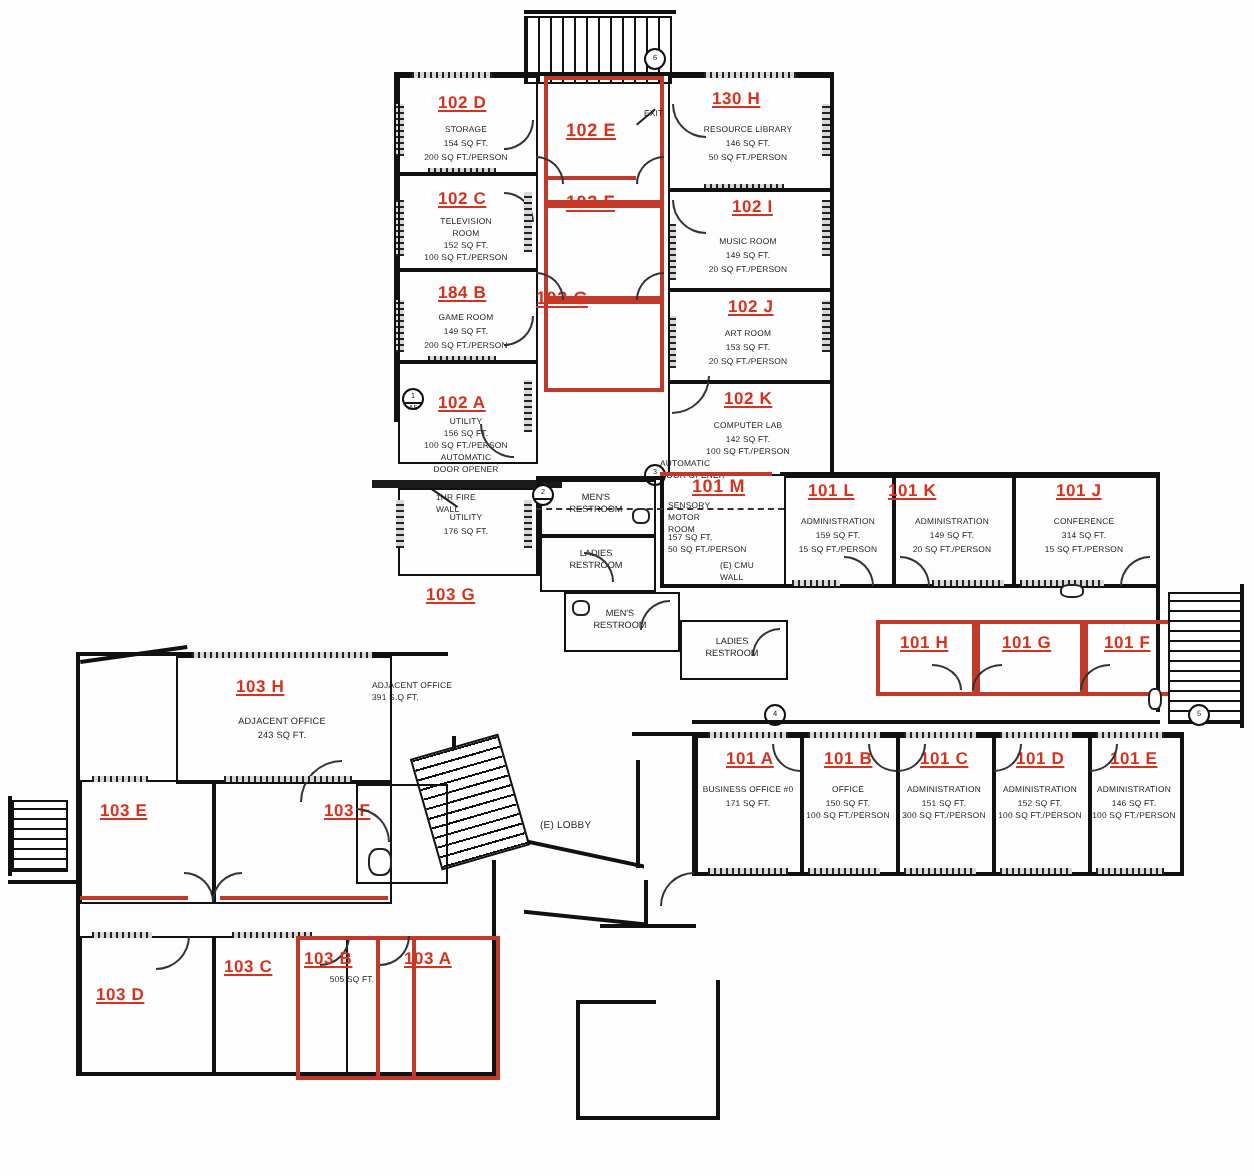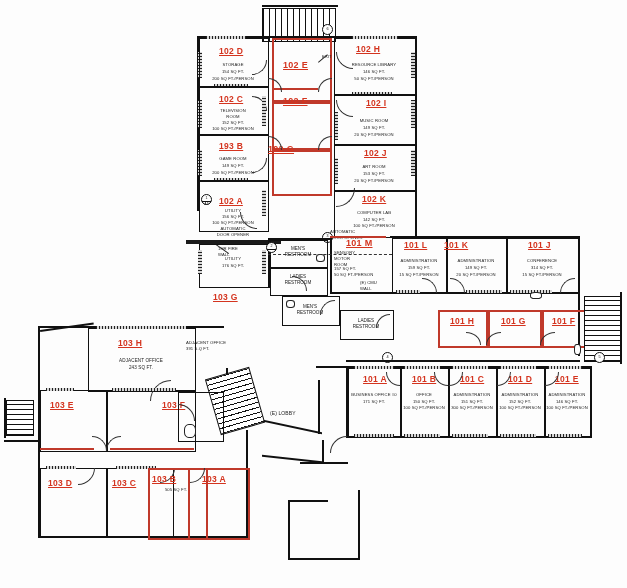--- a/index.html
+++ b/index.html
@@ -88,21 +88,21 @@
   <div class="room" style="left:199px;top:86px;width:68px;height:48px;"></div>
   <div class="lbl" style="left:219px;top:94px;">102 C</div>
   <div class="info" style="left:203px;top:108px;width:60px;">TELEVISION
 ROOM</div>
   <div class="info" style="left:203px;top:120px;width:60px;">152 SQ FT.</div>
   <div class="info" style="left:203px;top:126px;width:60px;">100 SQ FT./PERSON</div>
   <div class="door door-tr" style="left:252px;top:96px;width:14px;height:14px;"></div>
   <div class="hatch-h" style="left:262px;top:96px;width:4px;height:30px;"></div>
 
   <div class="room" style="left:199px;top:134px;width:68px;height:46px;"></div>
-  <div class="lbl" style="left:219px;top:141px;">193 B</div>
+  <div class="lbl" style="left:219px;top:141px;">184 B</div>
   <div class="info" style="left:203px;top:156px;width:60px;">GAME ROOM</div>
   <div class="info" style="left:203px;top:163px;width:60px;">149 SQ FT.</div>
   <div class="info" style="left:203px;top:170px;width:60px;">200 SQ FT./PERSON</div>
   <div class="door door-br" style="left:252px;top:158px;width:14px;height:14px;"></div>
   <div class="hatch" style="left:214px;top:178px;width:34px;height:3px;"></div>
 
   <div class="room" style="left:199px;top:180px;width:68px;height:50px;"></div>
   <div class="lbl" style="left:219px;top:196px;">102 A</div>
   <div class="bubble" style="left:201px;top:194px;">
      <span>1</span>
@@ -140,21 +140,21 @@
 
   <div class="door door-tr" style="left:268px;top:78px;width:13px;height:13px;"></div>
   <div class="door door-tl" style="left:318px;top:78px;width:13px;height:13px;"></div>
   <div class="door door-tr" style="left:268px;top:136px;width:13px;height:13px;"></div>
   <div class="door door-tl" style="left:318px;top:136px;width:13px;height:13px;"></div>
 
   <div class="note" style="left:322px;top:54px;">EXIT</div>
   <div class="lead" style="left:318px;top:62px;width:12px;transform:rotate(-40deg);"></div>
 
   <div class="room" style="left:334px;top:38px;width:80px;height:56px;"></div>
-  <div class="lbl" style="left:356px;top:44px;">102 H</div>
+  <div class="lbl" style="left:356px;top:44px;">130 H</div>
   <div class="info" style="left:336px;top:62px;width:76px;">RESOURCE LIBRARY</div>
   <div class="info" style="left:336px;top:69px;width:76px;">146 SQ FT.</div>
   <div class="info" style="left:336px;top:76px;width:76px;">50 SQ FT./PERSON</div>
   <div class="door door-bl" style="left:336px;top:52px;width:16px;height:16px;"></div>
   <div class="hatch" style="left:352px;top:92px;width:40px;height:3px;"></div>
 
   <div class="room" style="left:334px;top:94px;width:80px;height:50px;"></div>
   <div class="lbl" style="left:366px;top:98px;">102 I</div>
   <div class="info" style="left:336px;top:118px;width:76px;">MUSIC ROOM</div>
   <div class="info" style="left:336px;top:125px;width:76px;">149 SQ FT.</div>
@@ -350,21 +350,21 @@
   <div class="redline" style="left:40px;top:448px;width:54px;height:2px;"></div>
   <div class="door door-tr" style="left:92px;top:436px;width:14px;height:14px;"></div>
 
   <div class="room" style="left:106px;top:390px;width:88px;height:60px;"></div>
   <div class="lbl" style="left:130px;top:400px;margin-left:32px;">103 F</div>
   <div class="hatch" style="left:112px;top:388px;width:64px;height:3px;"></div>
   <div class="redline" style="left:110px;top:448px;width:84px;height:2px;"></div>
   <div class="door door-tl" style="left:106px;top:436px;width:14px;height:14px;"></div>
 
   <div class="room" style="left:40px;top:468px;width:66px;height:68px;"></div>
-  <div class="lbl" style="left:48px;top:478px;">103 D</div>
+  <div class="lbl" style="left:48px;top:492px;">103 D</div>
   <div class="hatch" style="left:46px;top:466px;width:30px;height:3px;"></div>
   <div class="door door-br" style="left:78px;top:468px;width:16px;height:16px;"></div>
 
   <div class="room" style="left:106px;top:468px;width:66px;height:68px;"></div>
   <div class="lbl" style="left:112px;top:478px;">103 C</div>
   <div class="hatch" style="left:116px;top:466px;width:40px;height:3px;"></div>
   <div class="door door-br" style="left:160px;top:468px;width:14px;height:14px;"></div>
 
   <div class="redroom" style="left:148px;top:468px;width:56px;height:68px;"></div>
   <div class="lbl" style="left:152px;top:474px;">103 B</div>

